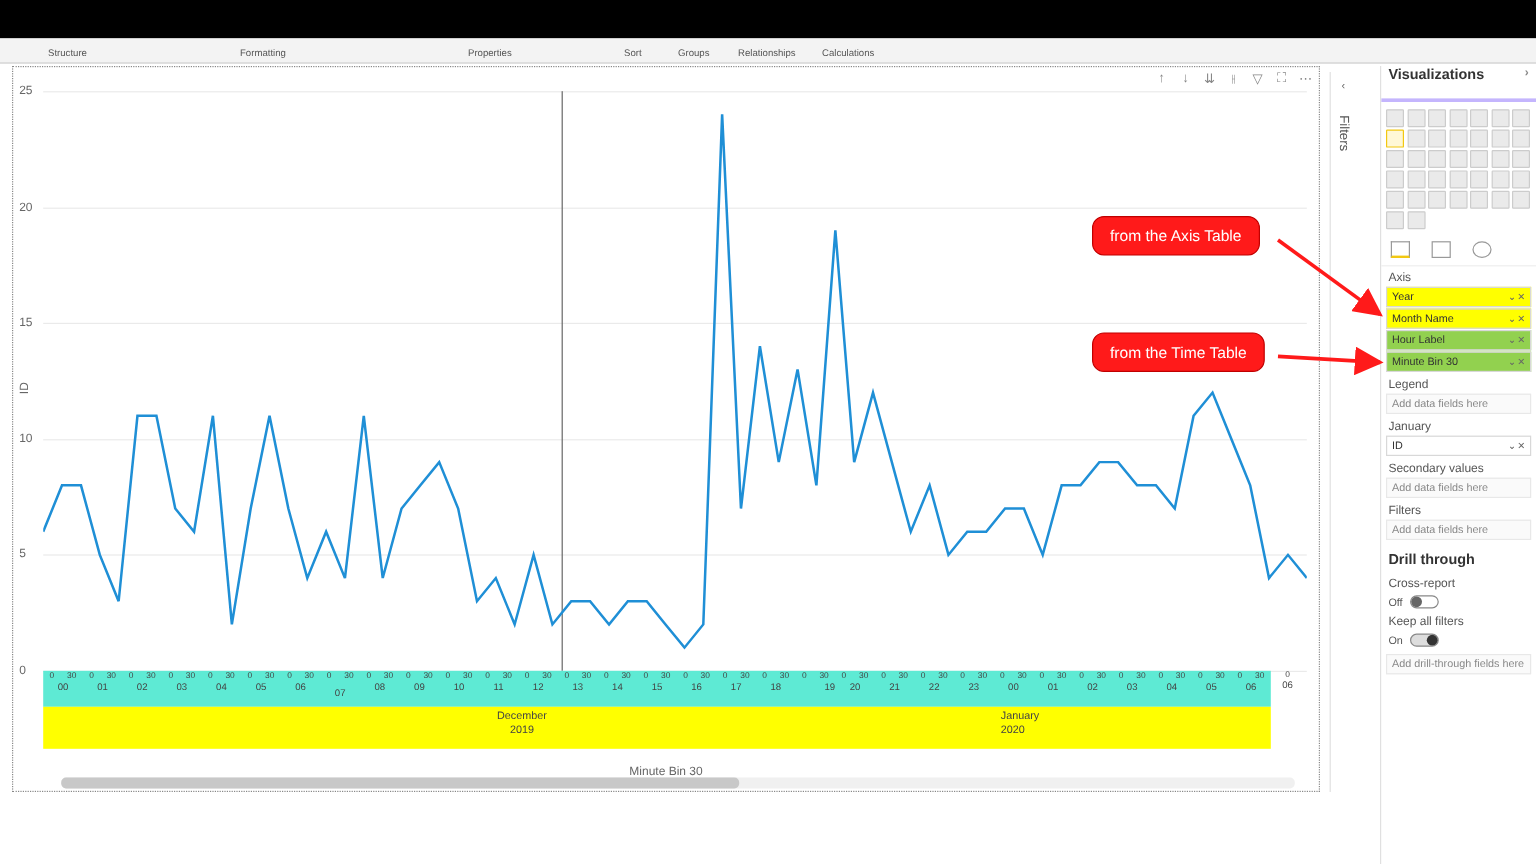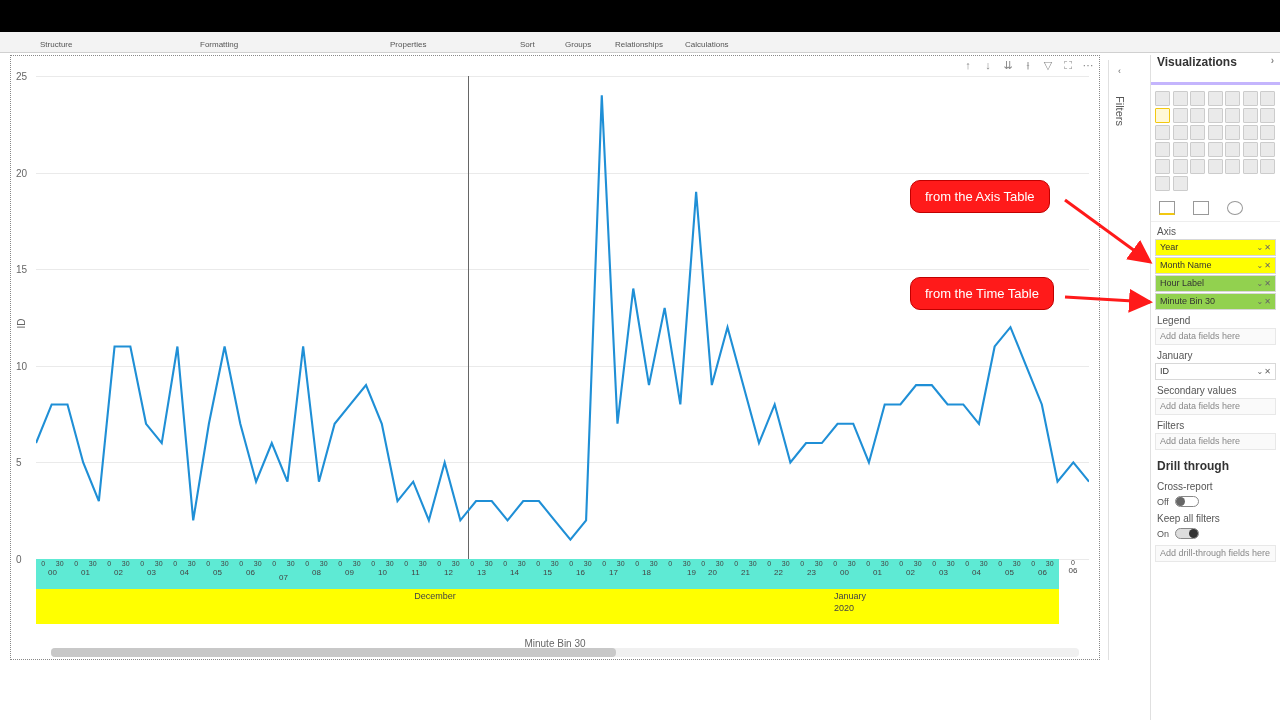--- a/index.html
+++ b/index.html
@@ -334,20 +334,21 @@
           <div style="display:flex;justify-content:space-around;font-size:7px;padding-top:1px">
             <span>0</span>
             <span>30</span>
           </div>
           <div style="font-size:8px;margin-top:1px">06</div>
         </div>
       </div>
     <div class="xband yellow">
       <div style="position:absolute; left:0; width:78%; text-align:center; top:2px;">
         <div>December</div>
+        <div style="margin-top:2px">2019</div>
       </div>
       <div style="position:absolute; left:78%; width:22%; top:2px;">
         <div>January</div>
         <div style="margin-top:2px">2020</div>
       </div>
     </div>
   <div style="position: absolute; left: 100%; top: 0px; width: 20px; font-size: 7px; color: rgb(68, 68, 68); margin-left: -26px;">
         <div style="text-align:center">0</div>
         <div style="text-align:center;font-size:8px">06</div>
       </div>

